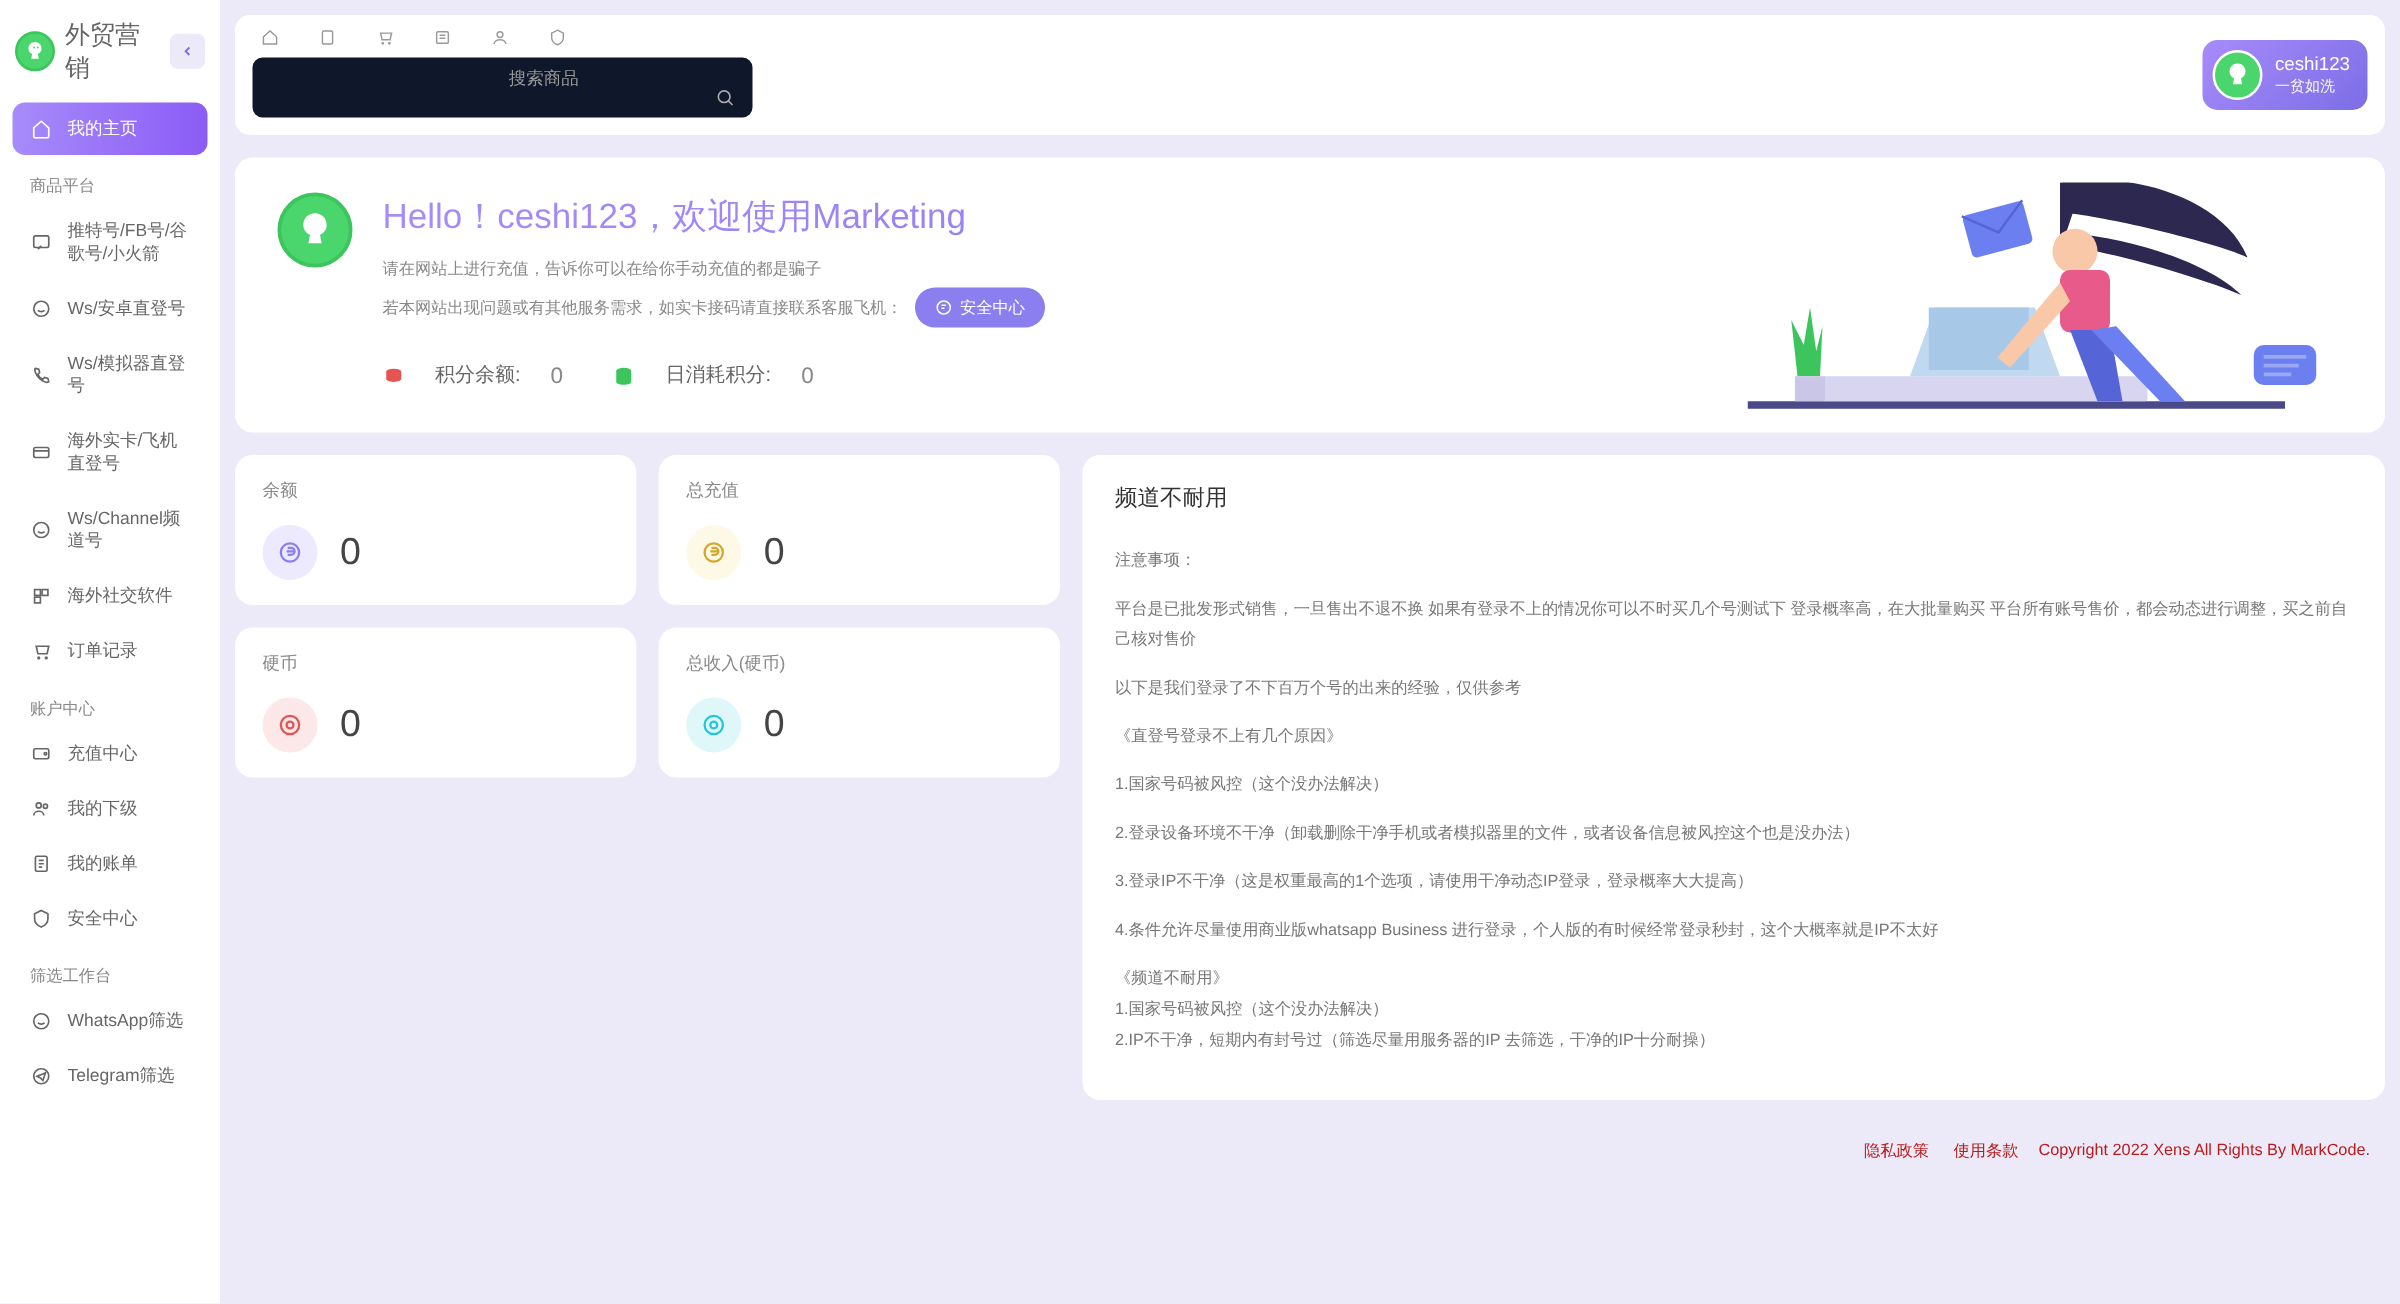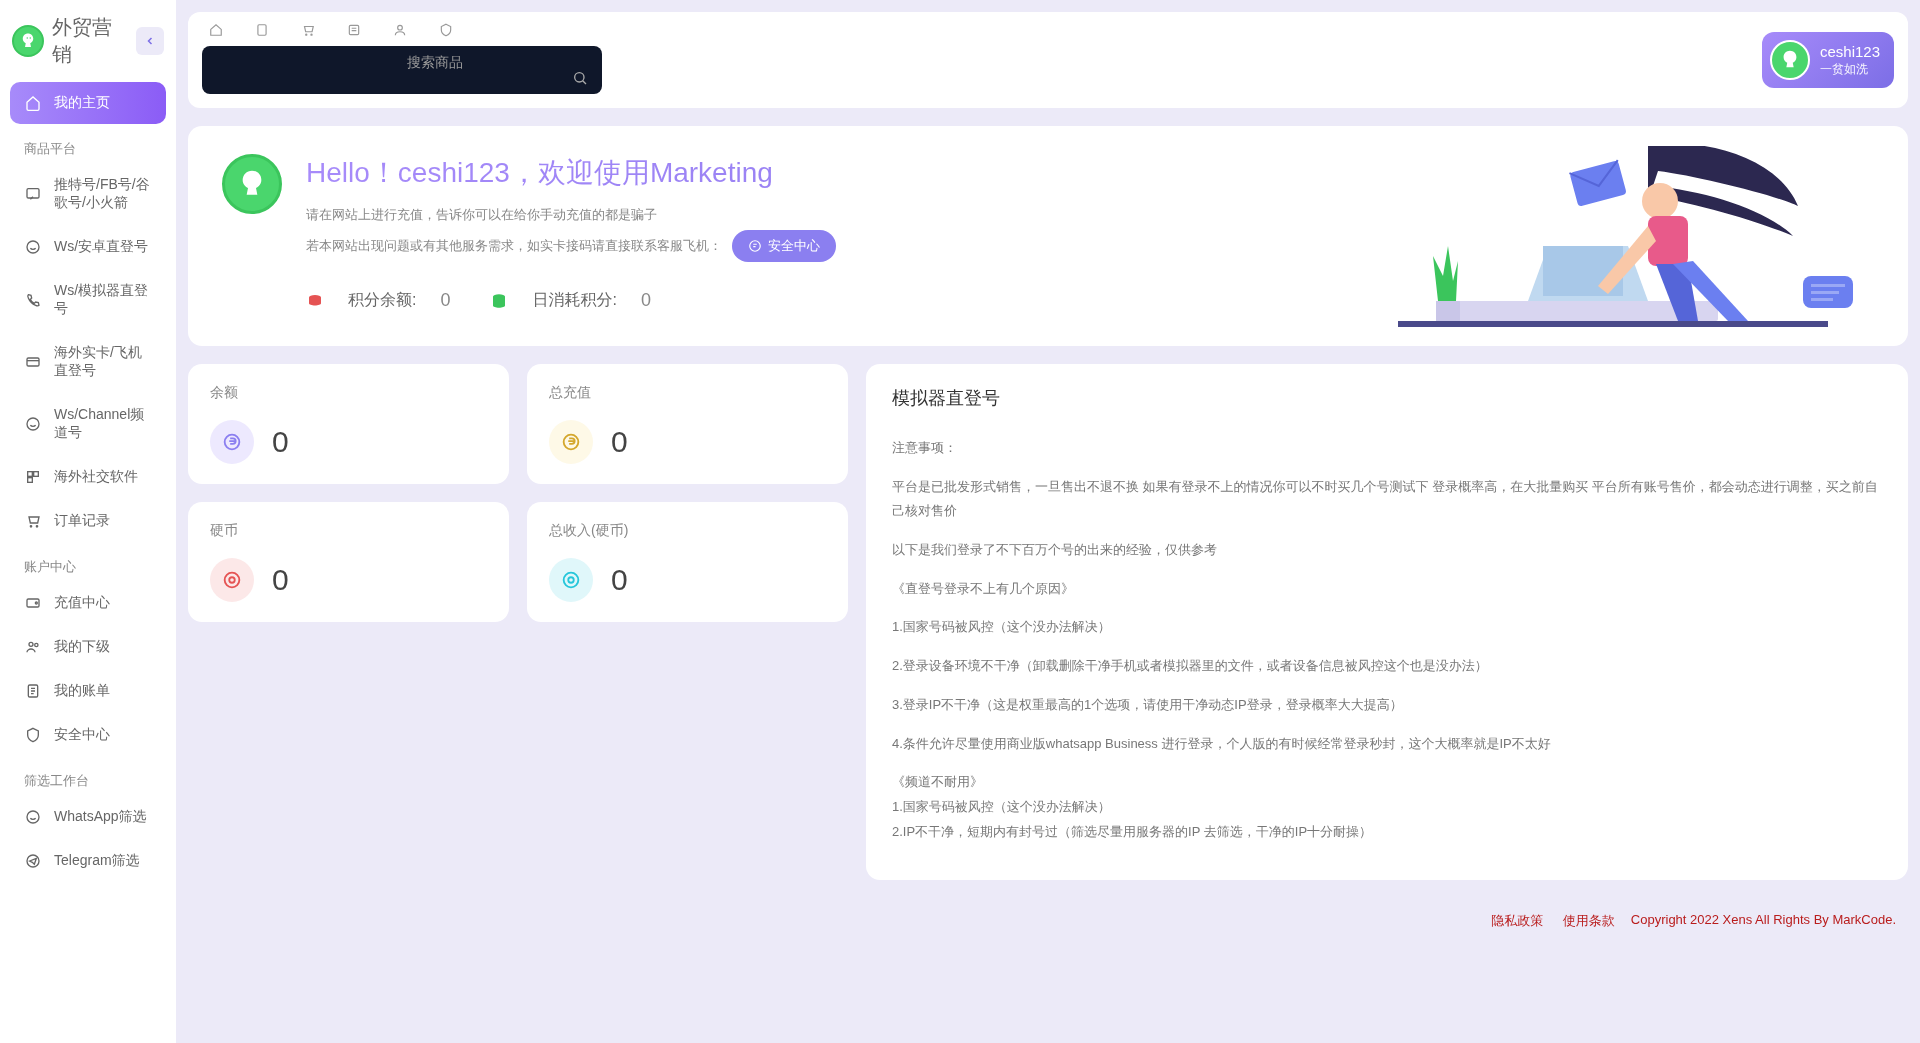--- a/index.html
+++ b/index.html
@@ -405,21 +405,21 @@
                 <svg width="22" height="22" viewBox="0 0 24 24" fill="none" stroke="currentColor" stroke-width="2">
                   <circle cx="12" cy="12" r="8"></circle>
                   <circle cx="12" cy="12" r="3"></circle>
                 </svg>
               </div>
               <div class="card-value">0</div>
             </div>
           </div>
         </div>
       <div class="announce">
-        <h3 class="announce-title">模拟器直登号</h3>
+        <h3 class="announce-title">频道不耐用</h3>
         <div class="announce-body" id="announce-body">
             <p style="white-space: pre-line;">注意事项：</p>
             <p style="white-space: pre-line;">平台是已批发形式销售，一旦售出不退不换 如果有登录不上的情况你可以不时买几个号测试下 登录概率高，在大批量购买 平台所有账号售价，都会动态进行调整，买之前自己核对售价</p>
             <p style="white-space: pre-line;">以下是我们登录了不下百万个号的出来的经验，仅供参考</p>
             <p style="white-space: pre-line;">《直登号登录不上有几个原因》</p>
             <p style="white-space: pre-line;">1.国家号码被风控（这个没办法解决）</p>
             <p style="white-space: pre-line;">2.登录设备环境不干净（卸载删除干净手机或者模拟器里的文件，或者设备信息被风控这个也是没办法）</p>
             <p style="white-space: pre-line;">3.登录IP不干净（这是权重最高的1个选项，请使用干净动态IP登录，登录概率大大提高）</p>
             <p style="white-space: pre-line;">4.条件允许尽量使用商业版whatsapp Business 进行登录，个人版的有时候经常登录秒封，这个大概率就是IP不太好</p>
             <p style="white-space: pre-line;">《频道不耐用》

